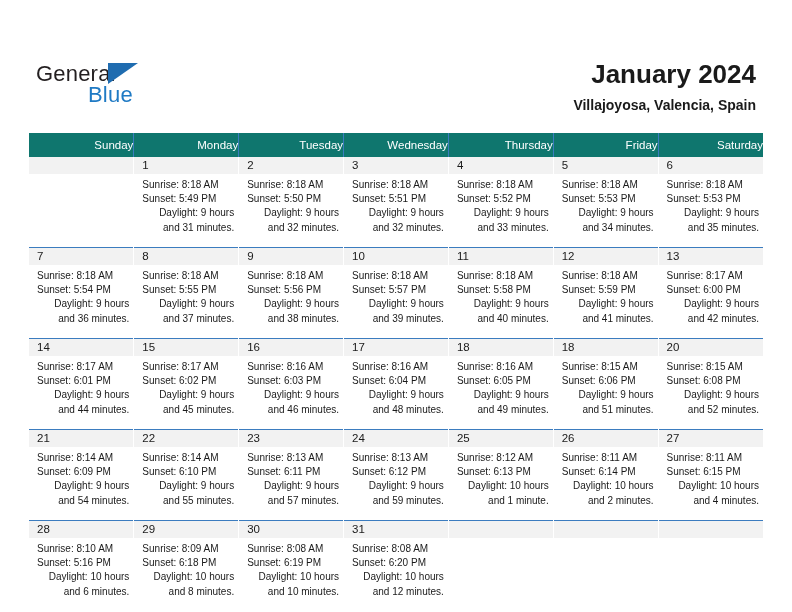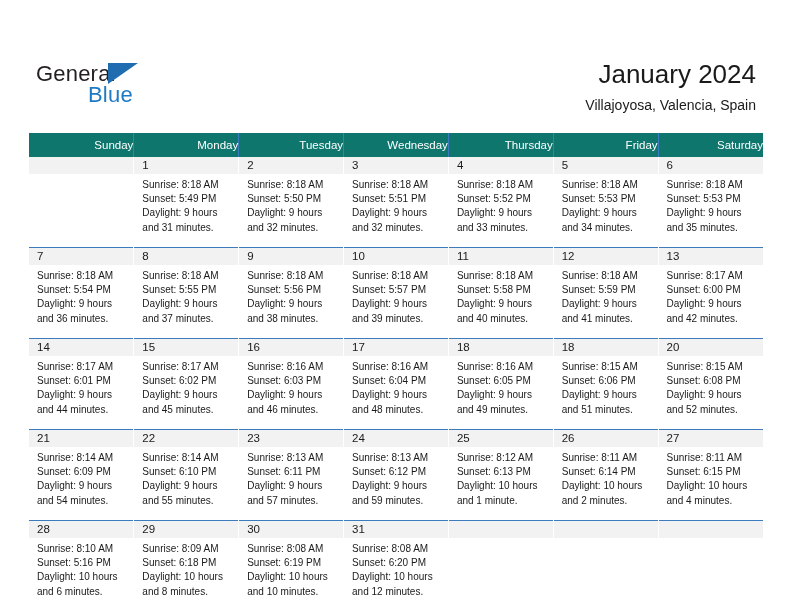--- a/index.html
+++ b/index.html
@@ -64,20 +64,21 @@
     height: 0;
     border-left: 30px solid #1f6cb0;
     border-bottom: 21px solid transparent;
   }
 
   .title-block {
     position: absolute;
     right: 36px;
     top: 28px;
     text-align: right;
+    font-weight: bold;
   }
   .cal-title {
     font-size: 26px;
     color: #1a1a1a;
     line-height: 32px;
     white-space: nowrap;
   }
   .cal-subtitle {
     margin-top: 6px;
     font-size: 14px;
@@ -135,21 +136,21 @@
     color: #1a1a1a;
     line-height: 15px;
   }
   .cell-body {
     padding: 4px 4px 0 8px;
     font-size: 10px;
     line-height: 14.2px;
     color: #1a1a1a;
   }
   .cell-body div { white-space: nowrap; }
-  .cell-body .daylight-wrap { white-space: normal; }
+  .cell-body .daylight-wrap { white-space: normal; text-align: right; }
 
   td.empty .daynum-band { background: #f2f2f2; }
   td.empty .cell-body { visibility: hidden; }
 </style>
 </head>
 <body>
 
 <div class="page">
 
   <div class="header">

